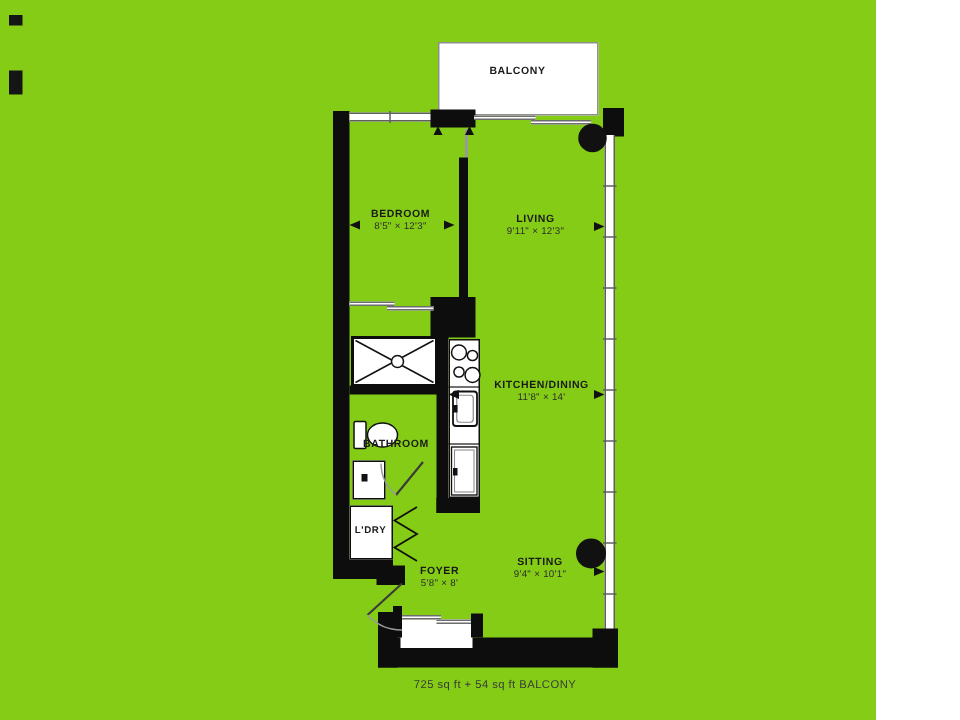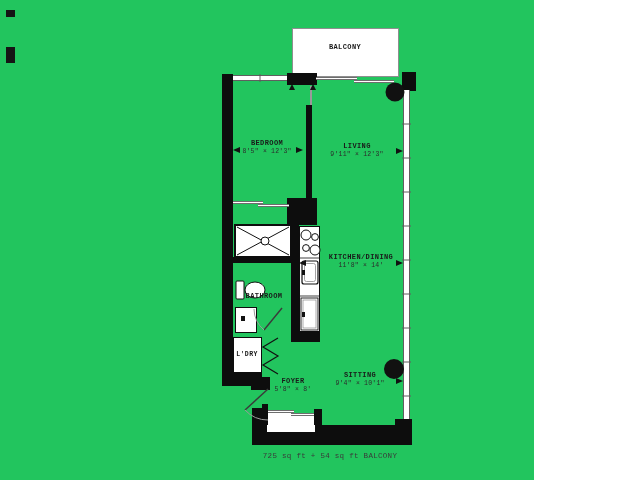--- a/index.html
+++ b/index.html
@@ -1,21 +1,21 @@
 <!DOCTYPE html>
 <html style="--wall: #0d0d0d; --thin-line: #8a8a8a; --text: #1a1a1a; --fixture: #1a1a1a;"><head>
 <meta charset="utf-8">
 <style>
   :root{
     --wall:#0d0d0d; --thin-line:#8a8a8a; --text:#1a1a1a; --fixture:#1a1a1a;
   }
   html,body{margin:0;padding:0;background:#ffffff;}
   .plan{
-    position:relative;width:534px;height:480px;background:#22c55e;overflow:hidden;
-    font-family:Liberation Mono, monospace;
+    position:relative;width:584px;height:480px;background:#84cc16;overflow:hidden;
+    font-family:Liberation Sans, sans-serif;
   }
   .w{position:absolute;background:var(--wall);}
   .winh{position:absolute;background:#fff;border-top:1.5px solid #5f5f5f;border-bottom:1.5px solid #5f5f5f;box-sizing:border-box;}
   .winv{position:absolute;background:#fff;border-left:1.5px solid #5f5f5f;border-right:1.5px solid #5f5f5f;box-sizing:border-box;}
   .tl{position:absolute;background:#fff;border-top:1px solid #6d6d6d;border-bottom:1px solid #6d6d6d;box-sizing:border-box;height:3px;}
   .tlv{position:absolute;background:#9a9a9a;width:2px;}
   .whitefill{position:absolute;background:#fff;}
   .outline{position:absolute;background:#fff;border:1px solid var(--wall);box-sizing:border-box;}
   .outline.thick{border-width:2px;}
   .balcony{position:absolute;left:292px;top:28px;width:107px;height:49px;border:1px solid #8f8f8f;box-sizing:border-box;background:#fff;}

